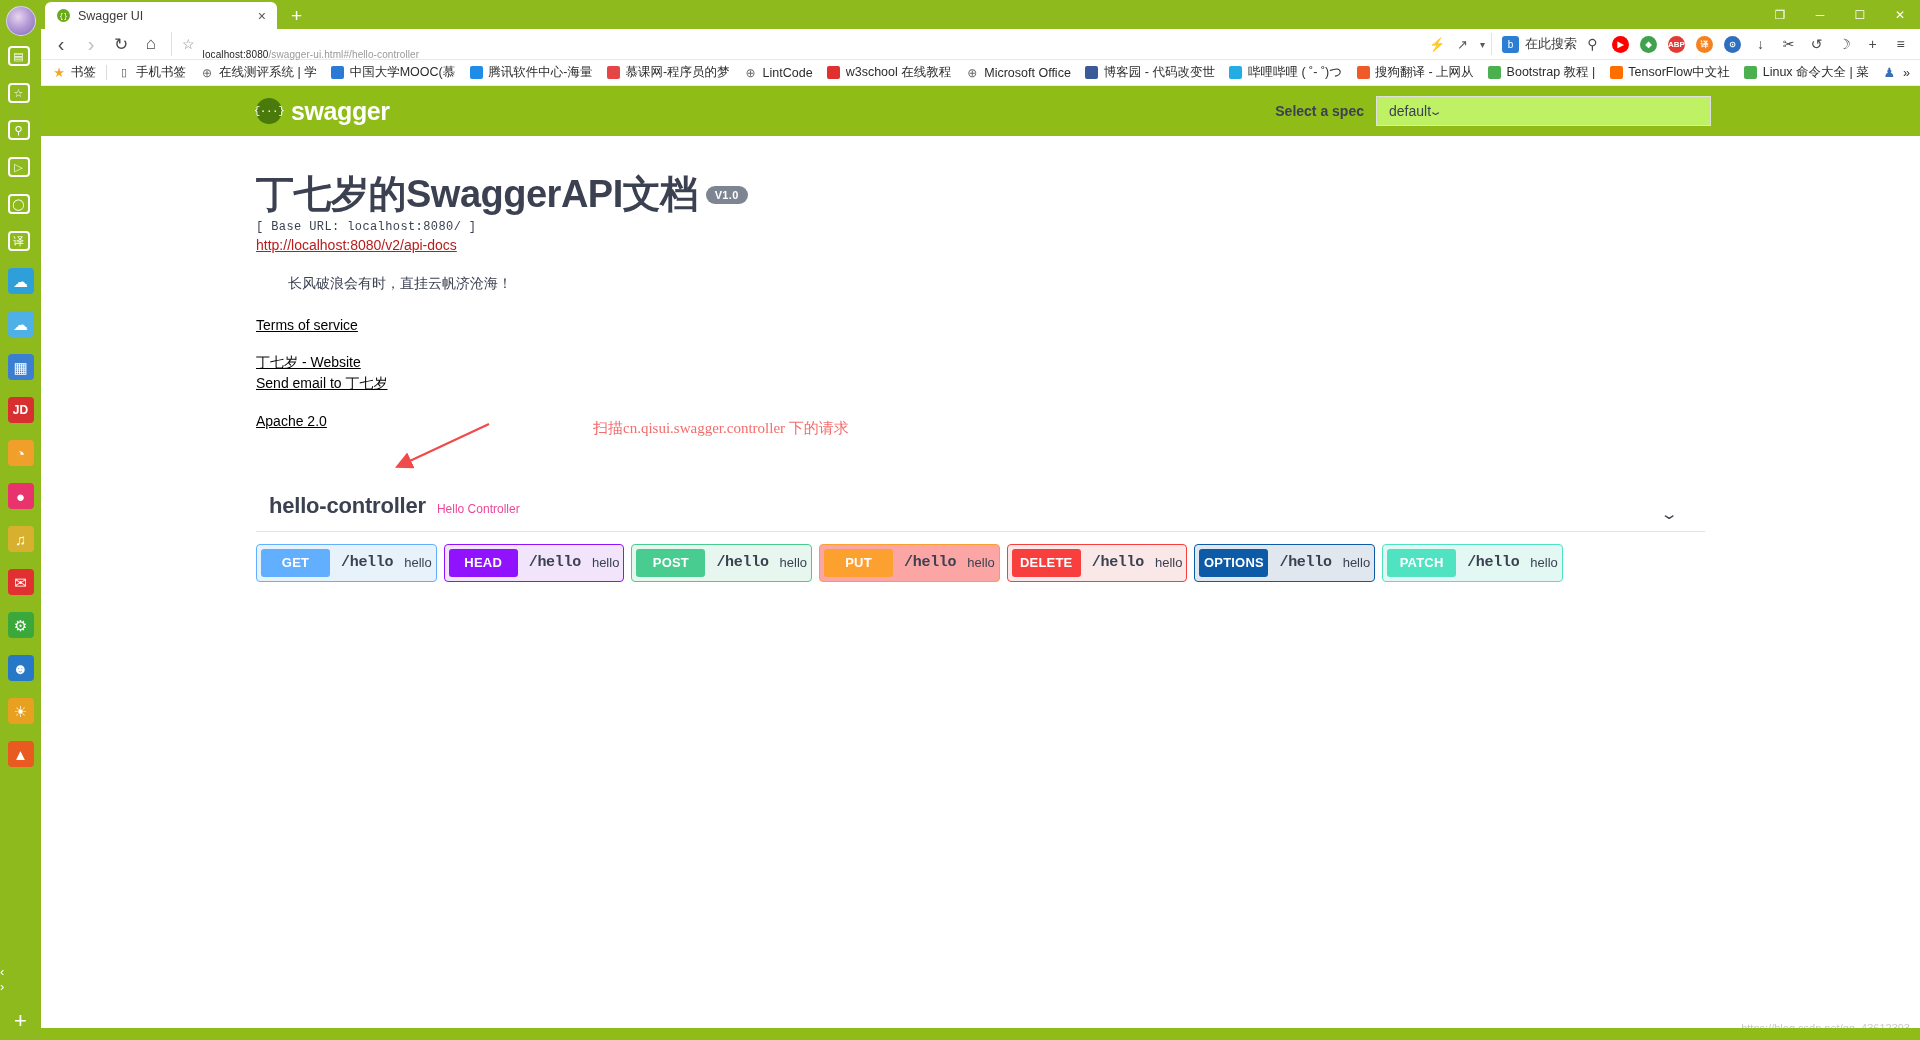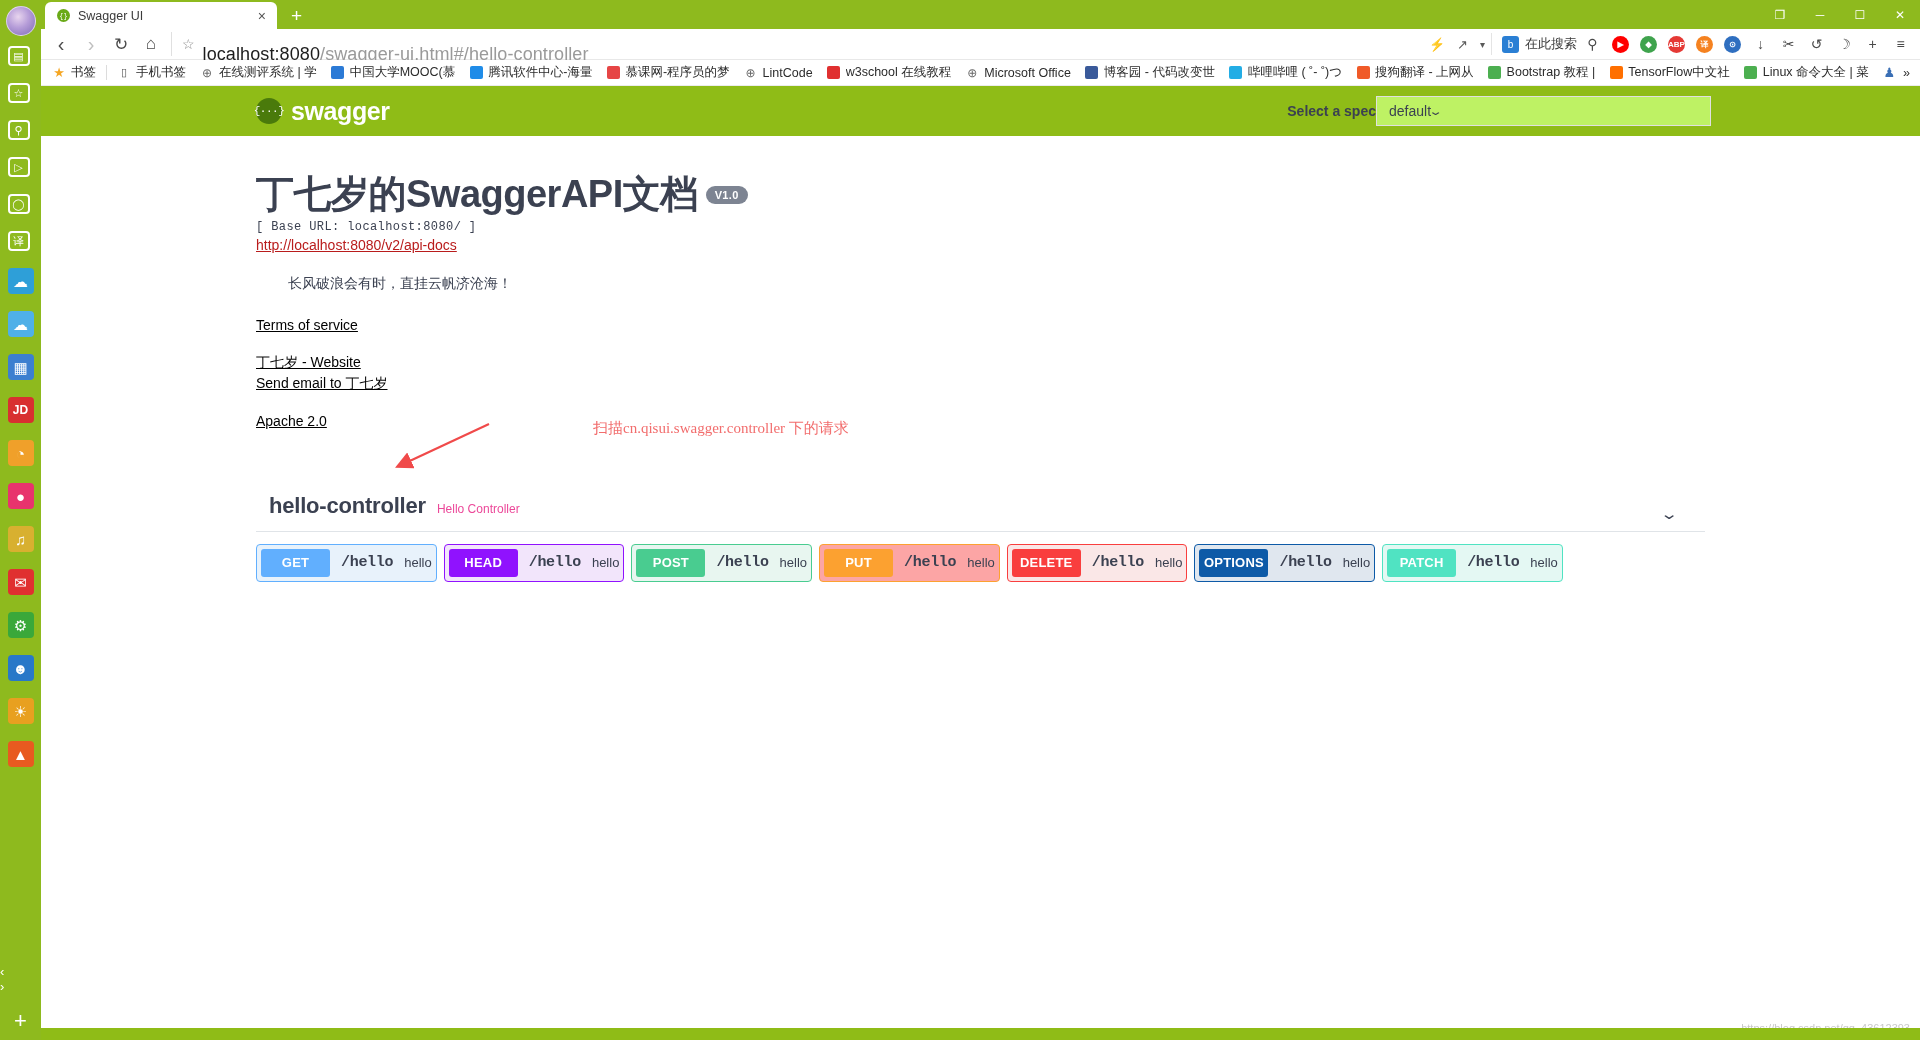--- a/index.html
+++ b/index.html
@@ -76,21 +76,21 @@
   .tb-btn {
     width: 28px; height: 26px; display: flex; align-items: center; justify-content: center;
     color: #4a4a4a; font-size: 15px; border-radius: 3px;
   }
   .tb-btn.dim { color: #bfbfbf; }
   .urlbar {
     flex: 1; height: 24px; margin: 0 8px 0 4px; display: flex; align-items: center; gap: 8px;
     border-left: 1px solid #e0e0e0; padding-left: 10px;
   }
   .url-star { color: #8a8a8a; font-size: 14px; }
-  .url-text { font-size: 18px; color: #9a9a9a; letter-spacing: 0.1px; margin-top: 20px; }
+  .url-text { font-size: 10px; color: #9a9a9a; letter-spacing: 0.1px; margin-top: 20px; }
   .url-text b { color: #1c1c1c; font-weight: normal; }
   .url-right { display: flex; align-items: center; gap: 12px; padding-right: 4px; color: #5a5a5a; font-size: 13px; }
   .search-chip {
     display: flex; align-items: center; gap: 6px; font-size: 13px; color: #3a3a3a;
     padding-left: 10px; border-left: 1px solid #e4e4e4; height: 22px;
   }
   .search-chip-ico {
     width: 17px; height: 17px; border-radius: 3px; background: #2a7fd4; color:#fff;
     display: flex; align-items: center; justify-content: center; font-size: 10px;
   }
@@ -133,21 +133,21 @@
     background: #8fbc17; height: 50px; display: flex; align-items: center;
     padding: 0 24px 0 0;
   }
   .sw-logo-wrap { display: flex; align-items: center; gap: 9px; margin-left: 215px; }
   .sw-logo-mark {
     width: 26px; height: 26px; border-radius: 50%; background: #4a7a0b; color: #ffffff;
     display: flex; align-items: center; justify-content: center;
     font-family: "Liberation Mono", monospace; font-size: 11px; letter-spacing: -0.5px;
   }
   .sw-logo-text { color: #ffffff; font-size: 25px; font-weight: bold; letter-spacing: -0.4px; }
-  .sw-spec { margin-left: auto; display: flex; align-items: center; gap: 0; margin-right: 185px; }
+  .sw-spec { margin-left: auto; display: flex; align-items: center; gap: 12px; margin-right: 185px; }
   .sw-spec-label { color: #3b4151; font-size: 14px; font-weight: bold; }
   .sw-select {
     width: 335px; height: 30px; background: #bef264; border: 1px solid #e0e0e0; border-radius: 0;
     display: flex; align-items: center; padding: 0 12px;
     font-size: 14px; color: #3b4151;
   }
   .sw-caret { font-size: 11px; color: #3b4151; transform: scaleX(1.6); }
 
   .content { padding: 0 215px; }
 

